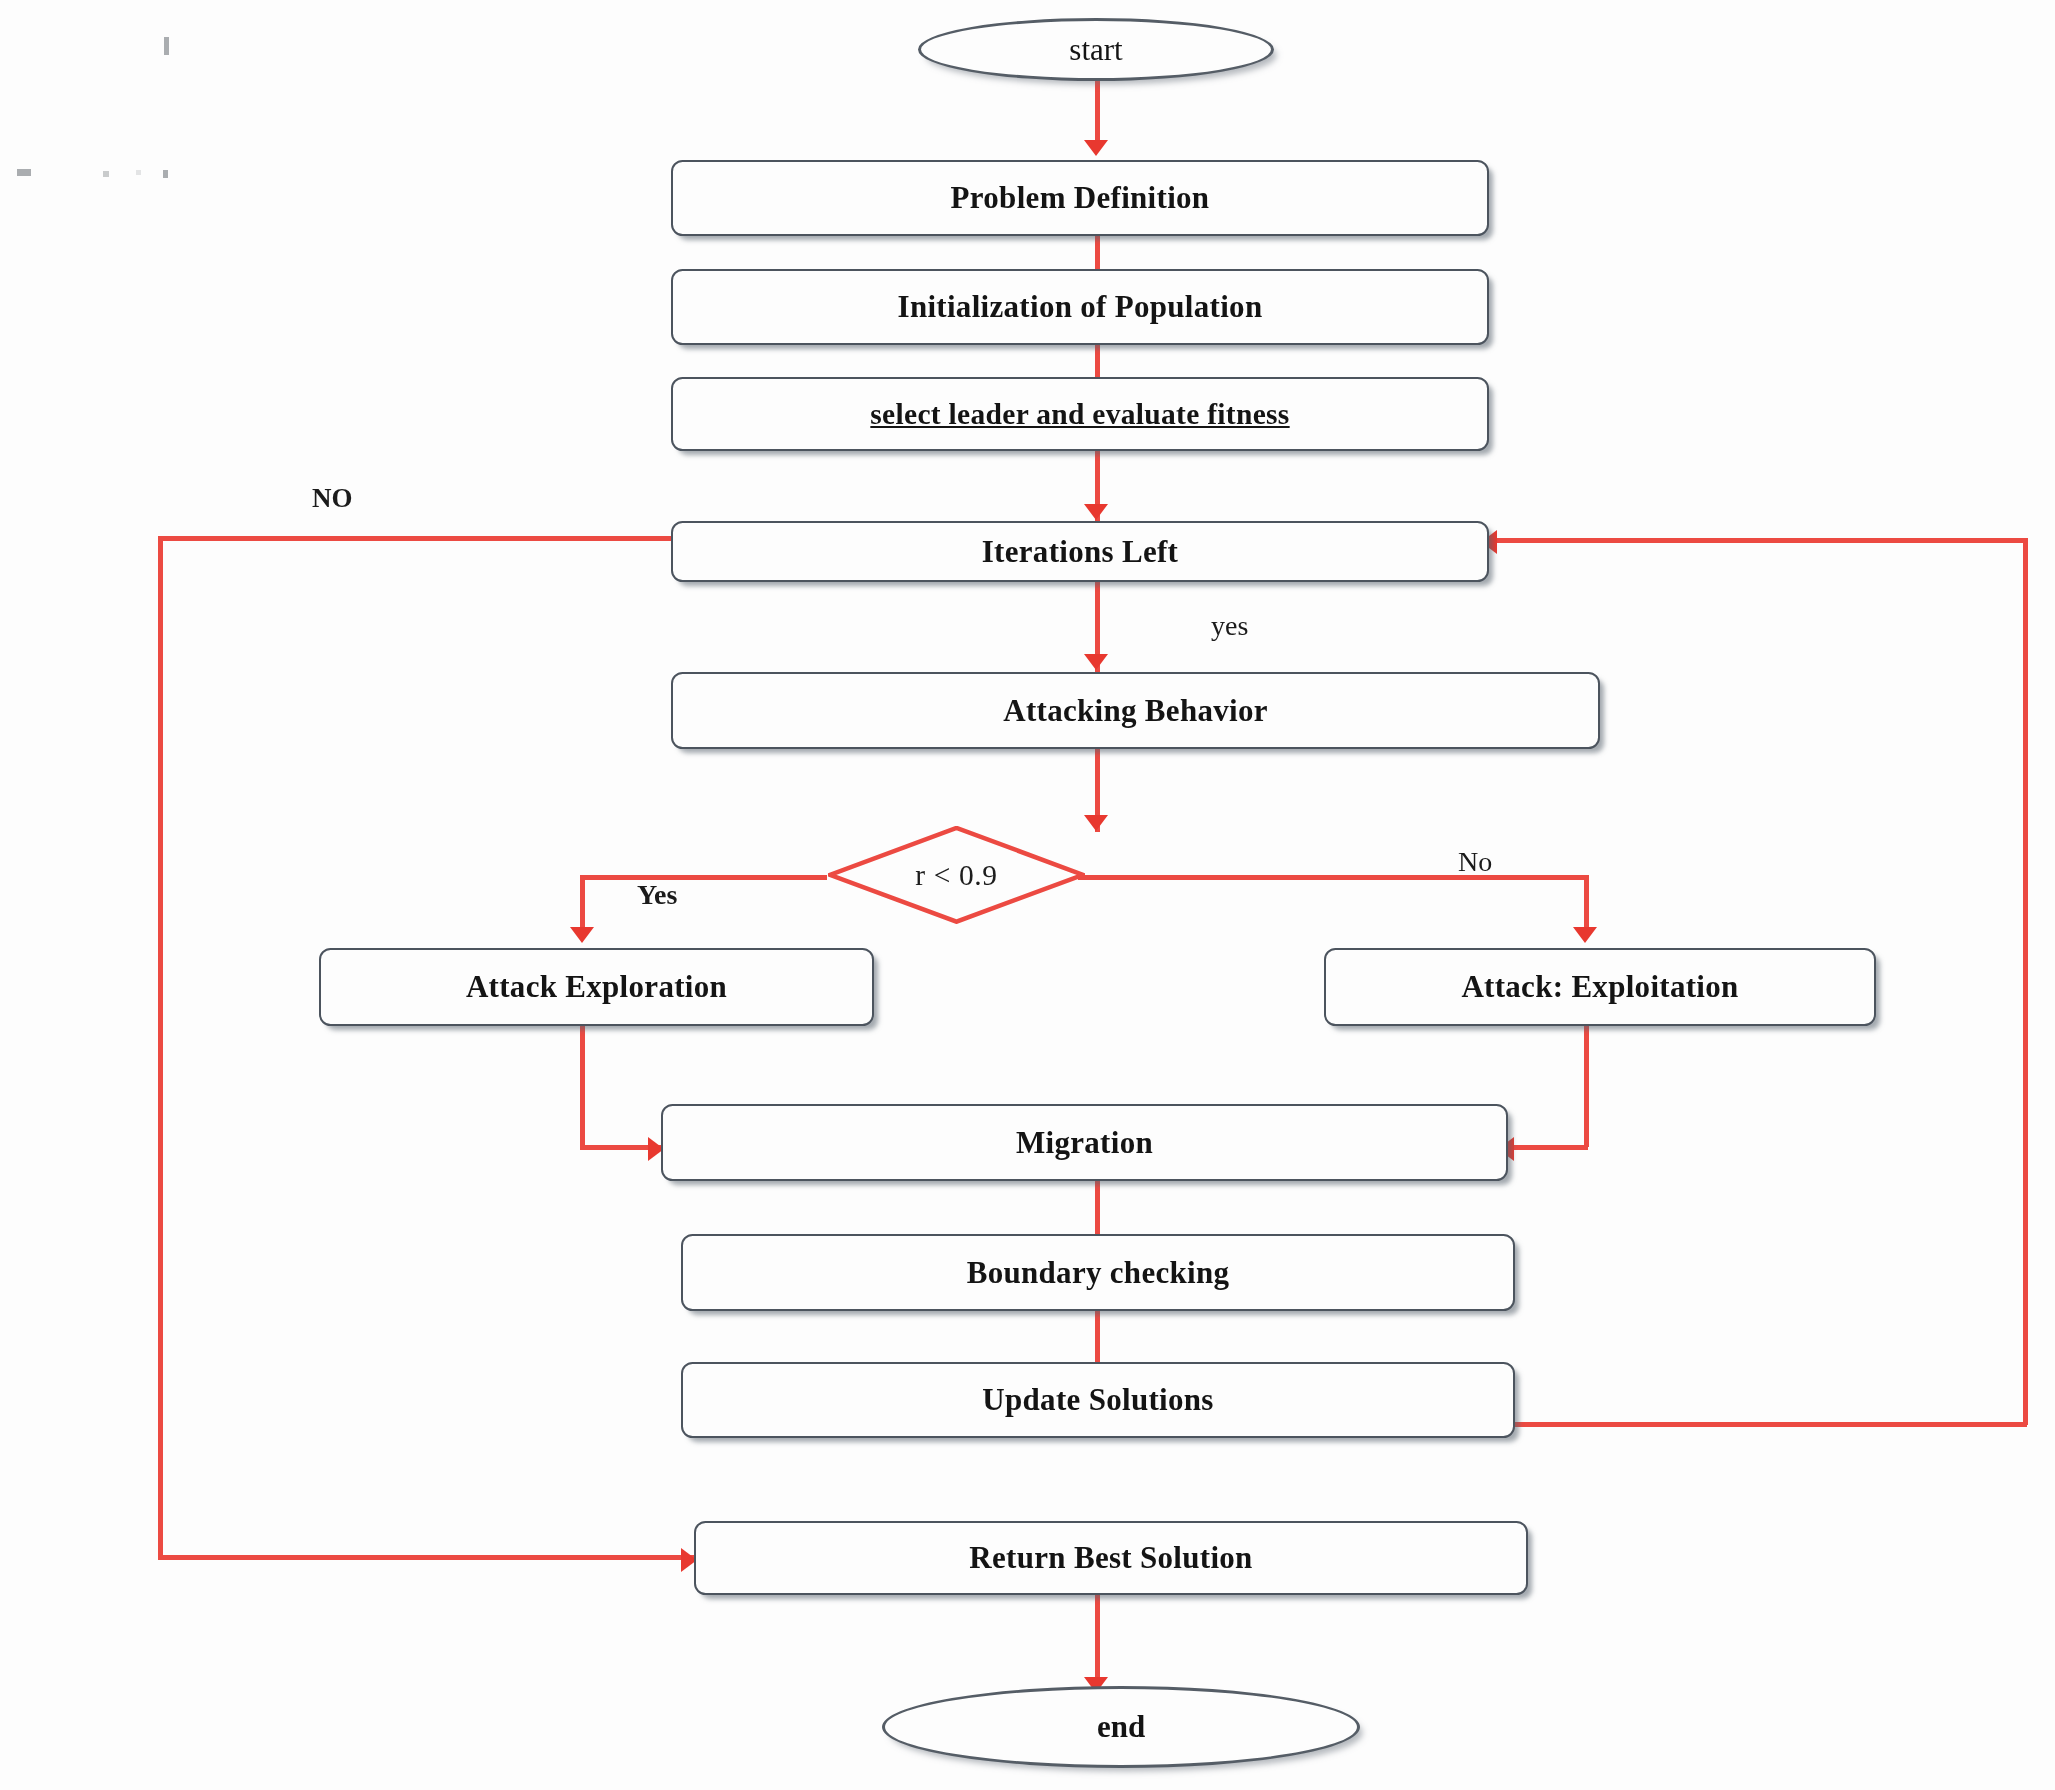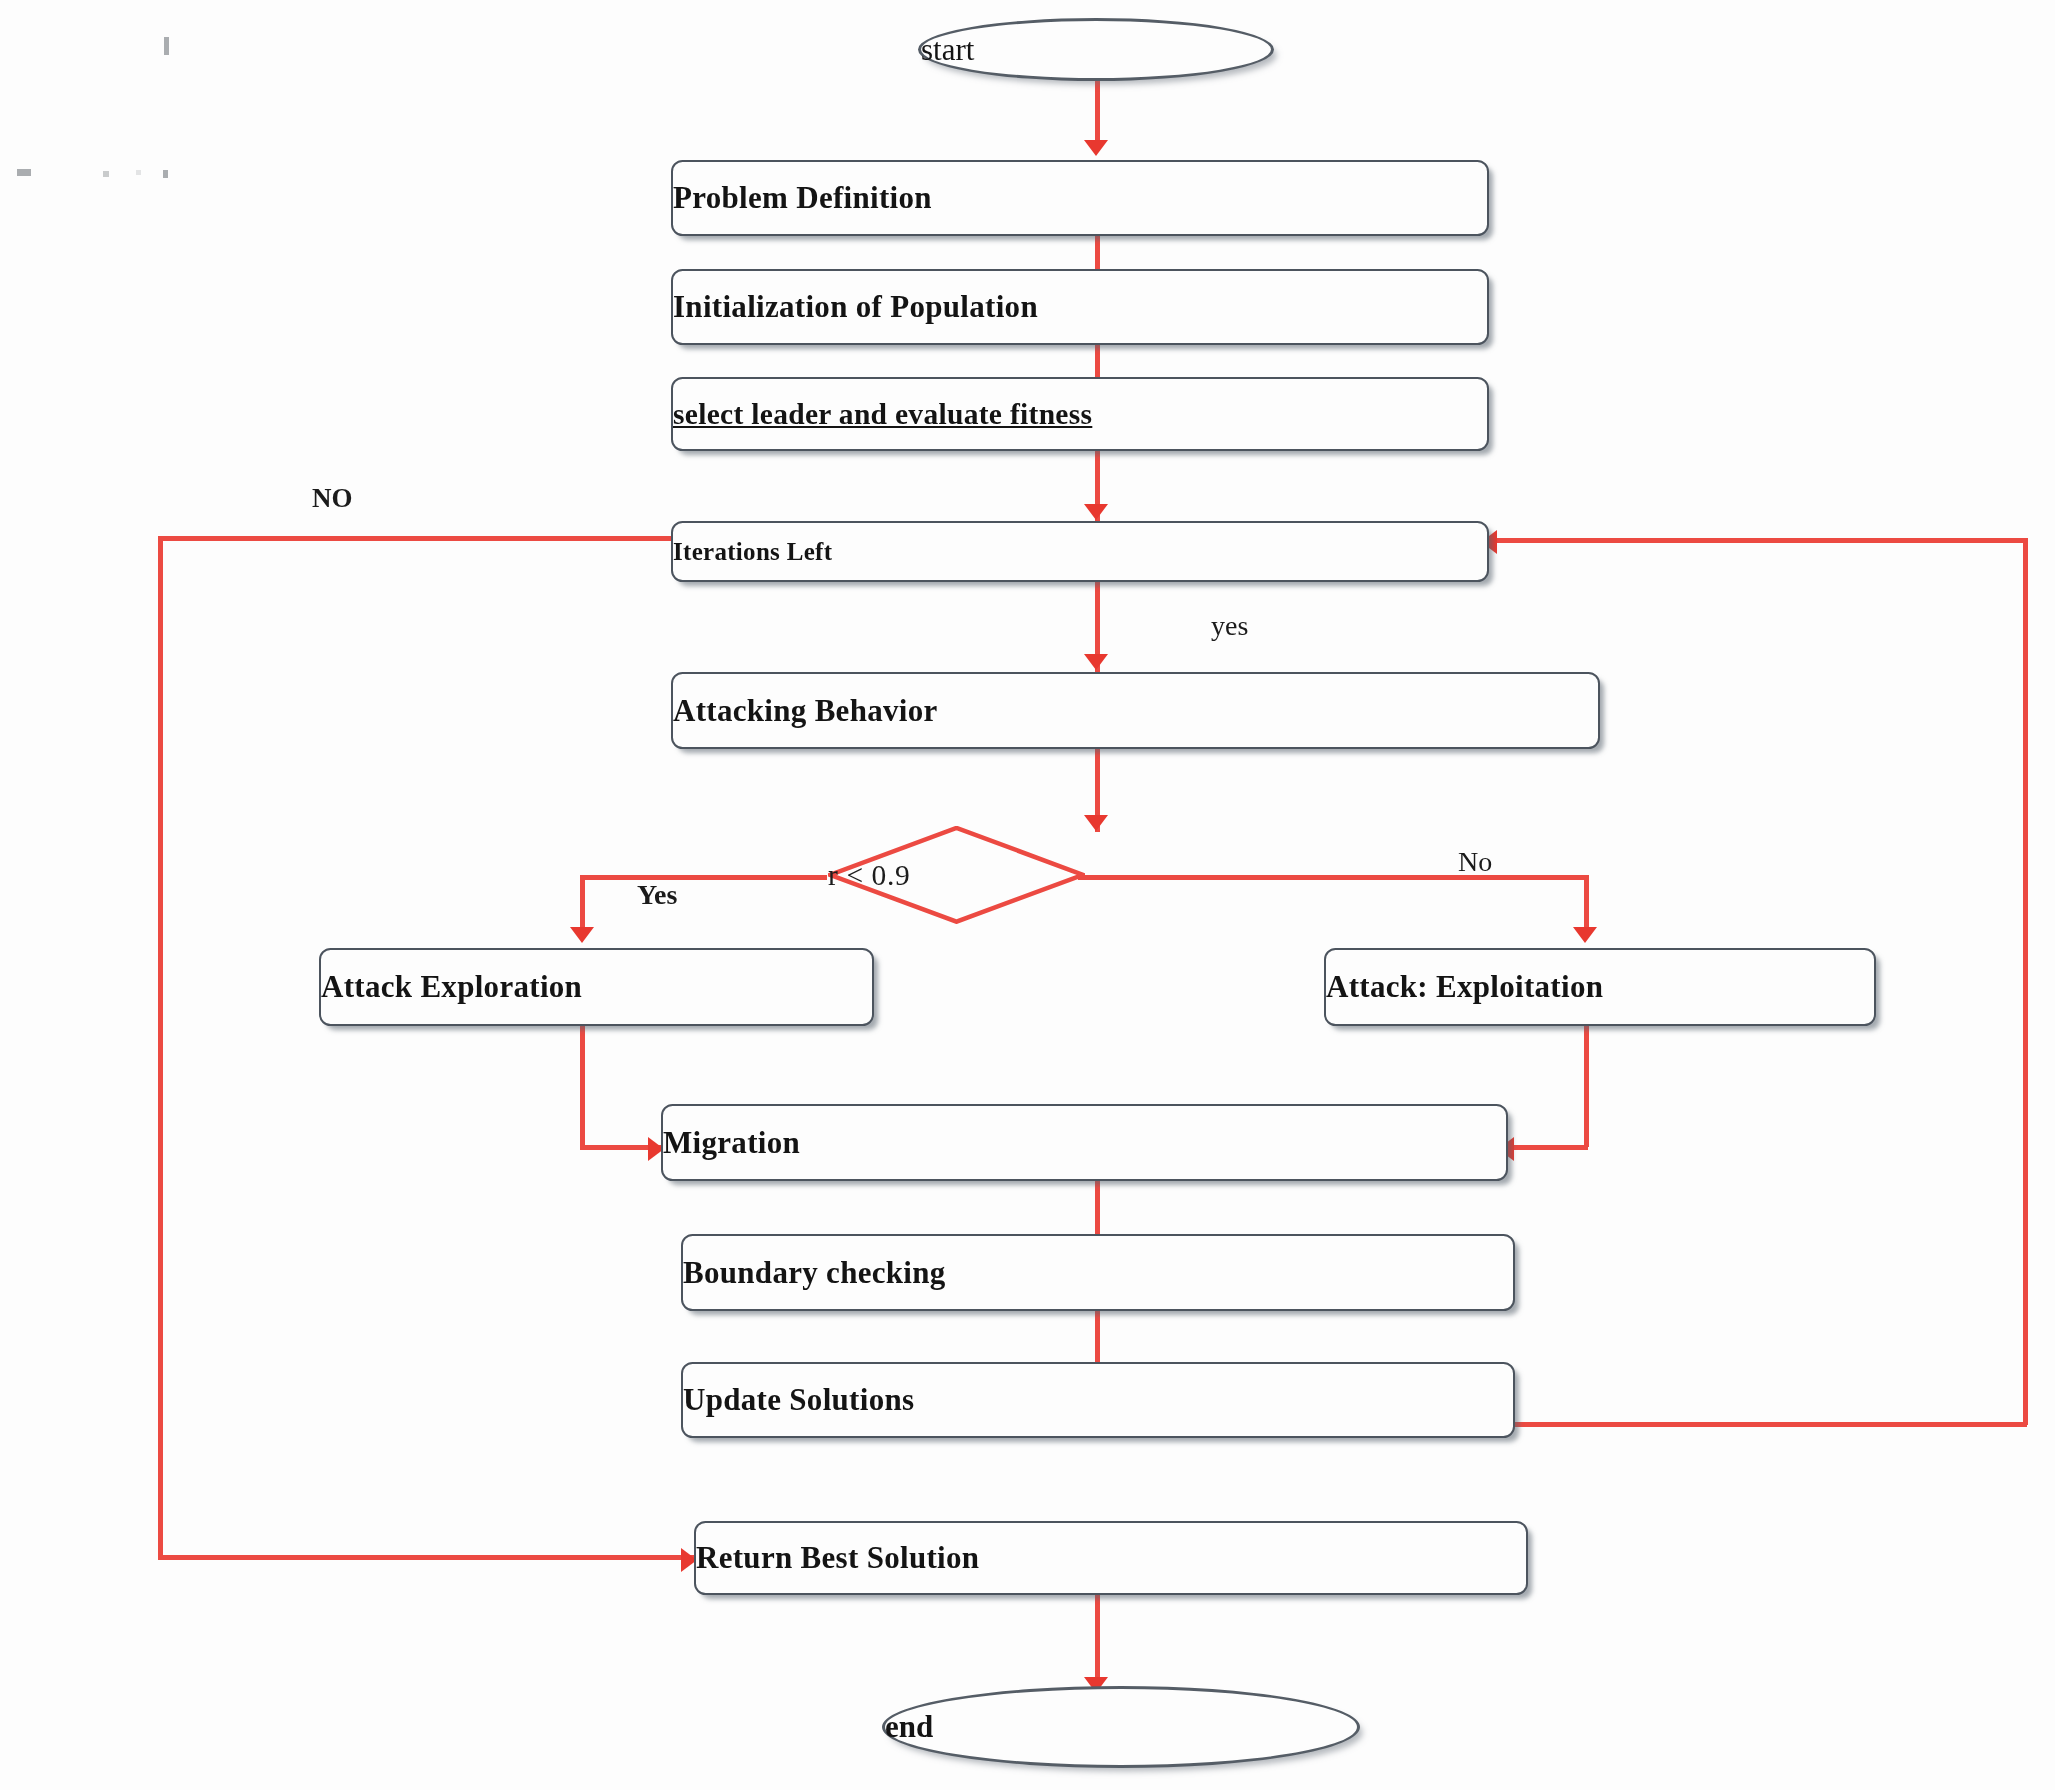--- a/index.html
+++ b/index.html
@@ -16,20 +16,21 @@
     font-family: "Liberation Serif", "DejaVu Serif", serif;
   }
 
   
   .node {
     position: absolute;
     box-sizing: border-box;
     background: #fdfdfd;
     display: flex;
     align-items: center;
+    justify-content: center;
     text-align: center;
     color: #141414;
   }
   .node.process {
     border: 2.6px solid #4c545e;
     border-radius: 11.5px;
     box-shadow: 5.8px 5.8px 5.8px -1.9px rgba(90,100,112,0.55);
     font-weight: bold;
     letter-spacing: 0.3px;
   }
@@ -174,21 +175,21 @@
   </div>
 
   <div class="node process" style="left:671px; top:269px; width:818px; height:76px; font-size:31px;">
     <span>Initialization of Population</span>
   </div>
 
   <div class="node process" style="left:671px; top:377px; width:818px; height:74px; font-size:29.5px;text-decoration:underline;">
     <span>select leader and evaluate fitness</span>
   </div>
 
-  <div class="node process" style="left:671px; top:521px; width:818px; height:61px; font-size:25px;">
+  <div class="node process" style="left:671px; top:521px; width:818px; height:61px; font-size:31px;">
     <span>Iterations Left</span>
   </div>
 
   <div class="node process" style="left:671px; top:672px; width:929px; height:77px; font-size:31px;">
     <span>Attacking Behavior</span>
   </div>
 
   <div class="node decision" style="left:828px; top:826px; width:257px; height:98px;">
     <svg class="dshape" viewBox="0 0 400 152" preserveAspectRatio="none">
       <polygon points="200,3 397,76 200,149 3,76" fill="#fdfdfd" stroke="#ec4a42" stroke-width="7"></polygon>

